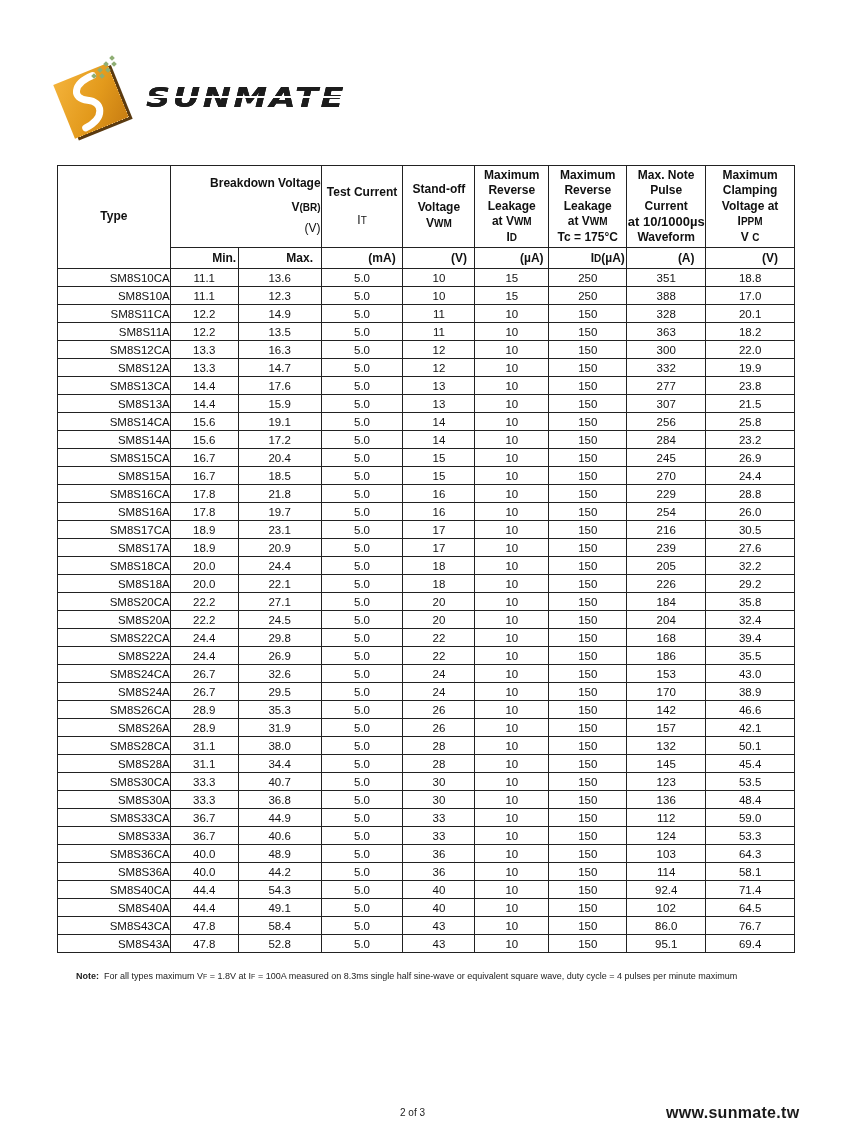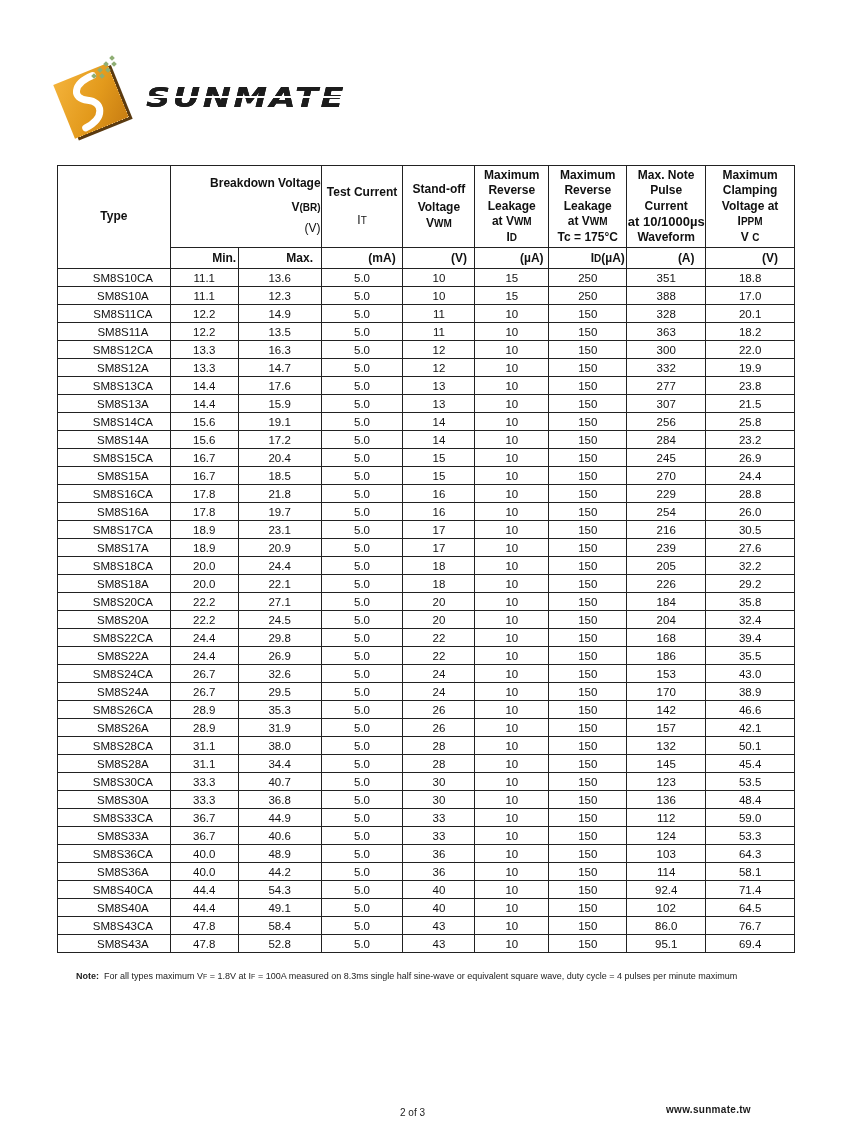--- a/index.html
+++ b/index.html
@@ -21,28 +21,28 @@
 
   table.spec { position: absolute; left: 57px; top: 165px; border-collapse: collapse;
                width: 738px; font-size: 11.5px; }
   table.spec td, table.spec th { border-left: 1px solid #222; border-right: 1px solid #222;
                                   text-align: center; padding: 0; line-height: 16px; }
   table.spec th { font-weight: bold; font-size: 12px; vertical-align: middle; }
   table.spec thead tr.h1 th { border-top: 1px solid #222; height: 81px; line-height: 15.5px; }
   table.spec thead tr.h2 th { border-top: 1px solid #222; border-bottom: 1px solid #222; height: 20px; padding-left: 40px; }
   table.spec tbody td { height: 17px; border-bottom: 1px solid #222; }
   table.spec tbody tr:last-child td { border-bottom: 1.5px solid #222; }
-  table.spec td.type { text-align: center; padding-left: 18px; }
+  table.spec td.type { text-align: right; padding-left: 18px; }
   .sub { font-size: 10px; }
   .bv-block span { display: block; text-align: right; }
 
   .note { position: absolute; left: 76px; top: 971px; font-size: 9px; color: #222; }
   .note b { font-weight: bold; }
   .page-no { position: absolute; left: 400px; top: 1107px; font-size: 10px; color: #222; }
-  .site { position: absolute; left: 666px; top: 1104px; font-size: 10px; font-weight: bold; color: #1a1a1a; letter-spacing: 0.3px; }
+  .site { position: absolute; left: 666px; top: 1104px; font-size: 16px; font-weight: bold; color: #1a1a1a; letter-spacing: 0.3px; }
 </style>
 </head>
 <body>
 
 <div class="logo">
   <div class="logo-mark">
     <svg width="58" height="58" viewBox="0 0 58 58">
       <path d="M40 6 C18 6, 12 20, 26 27 C40 34, 36 50, 14 52" stroke="#ffffff" stroke-width="7" fill="none" stroke-linecap="round"></path>
     </svg>
   </div>

